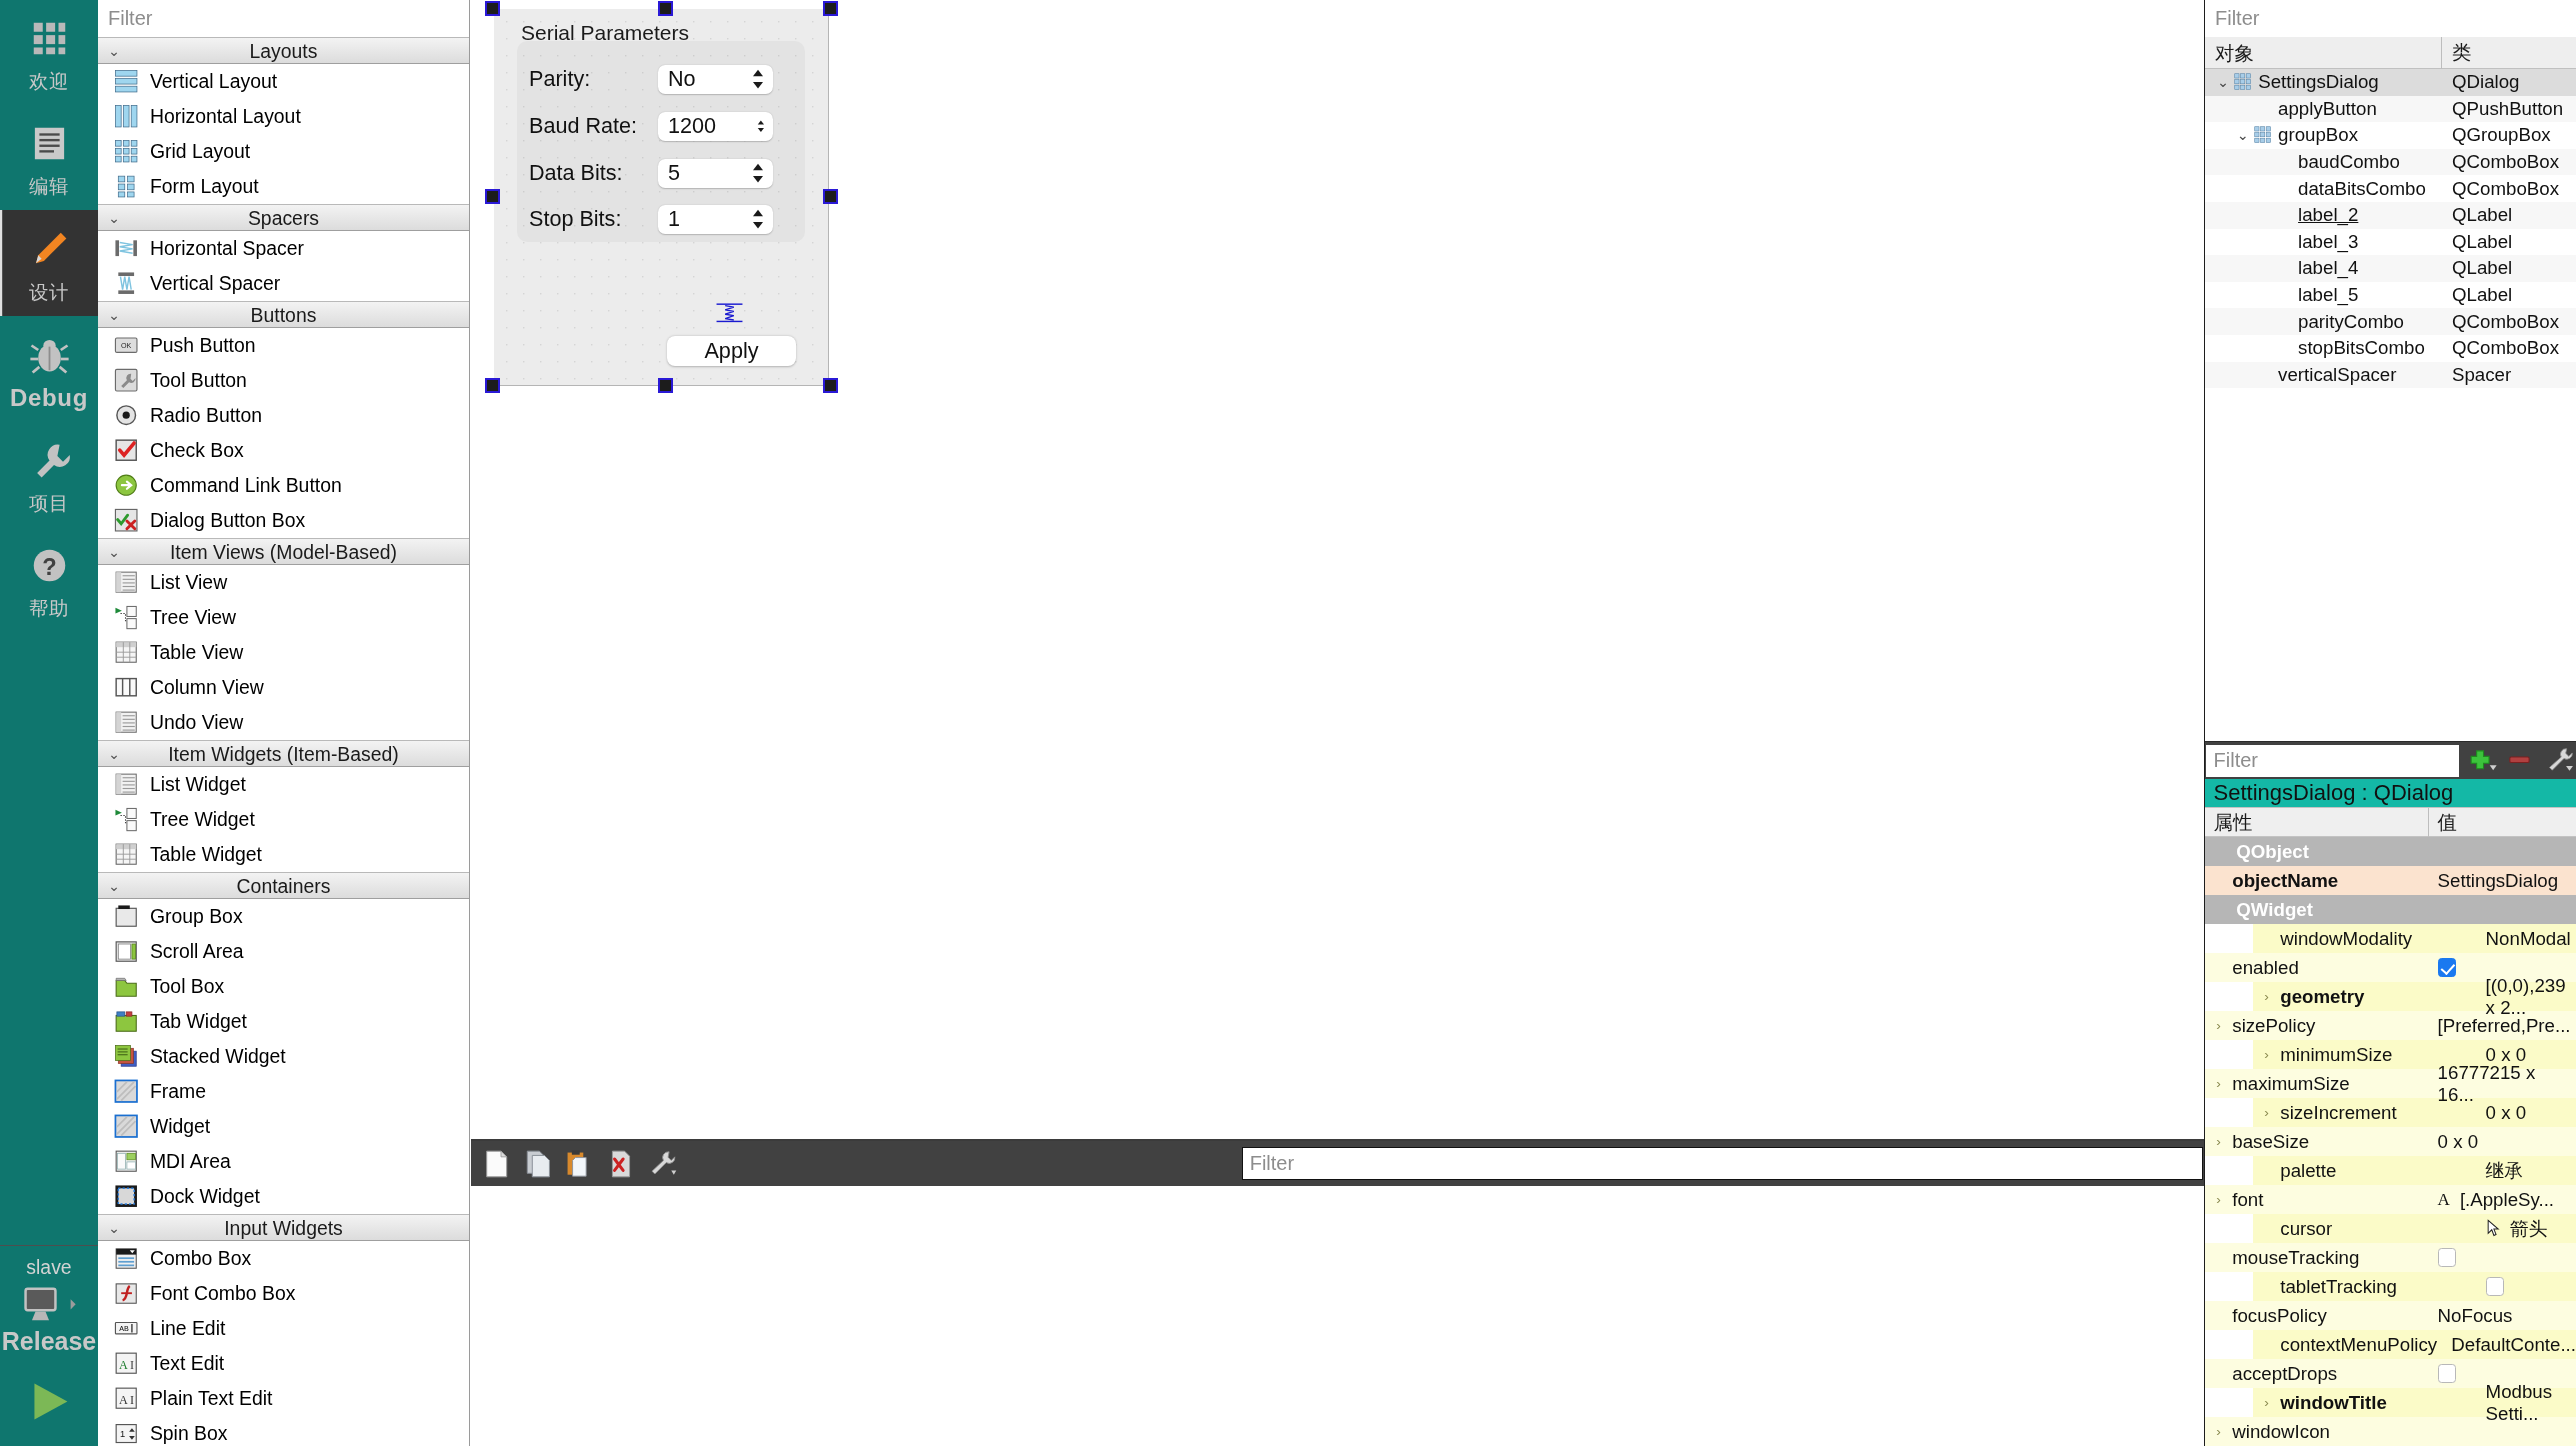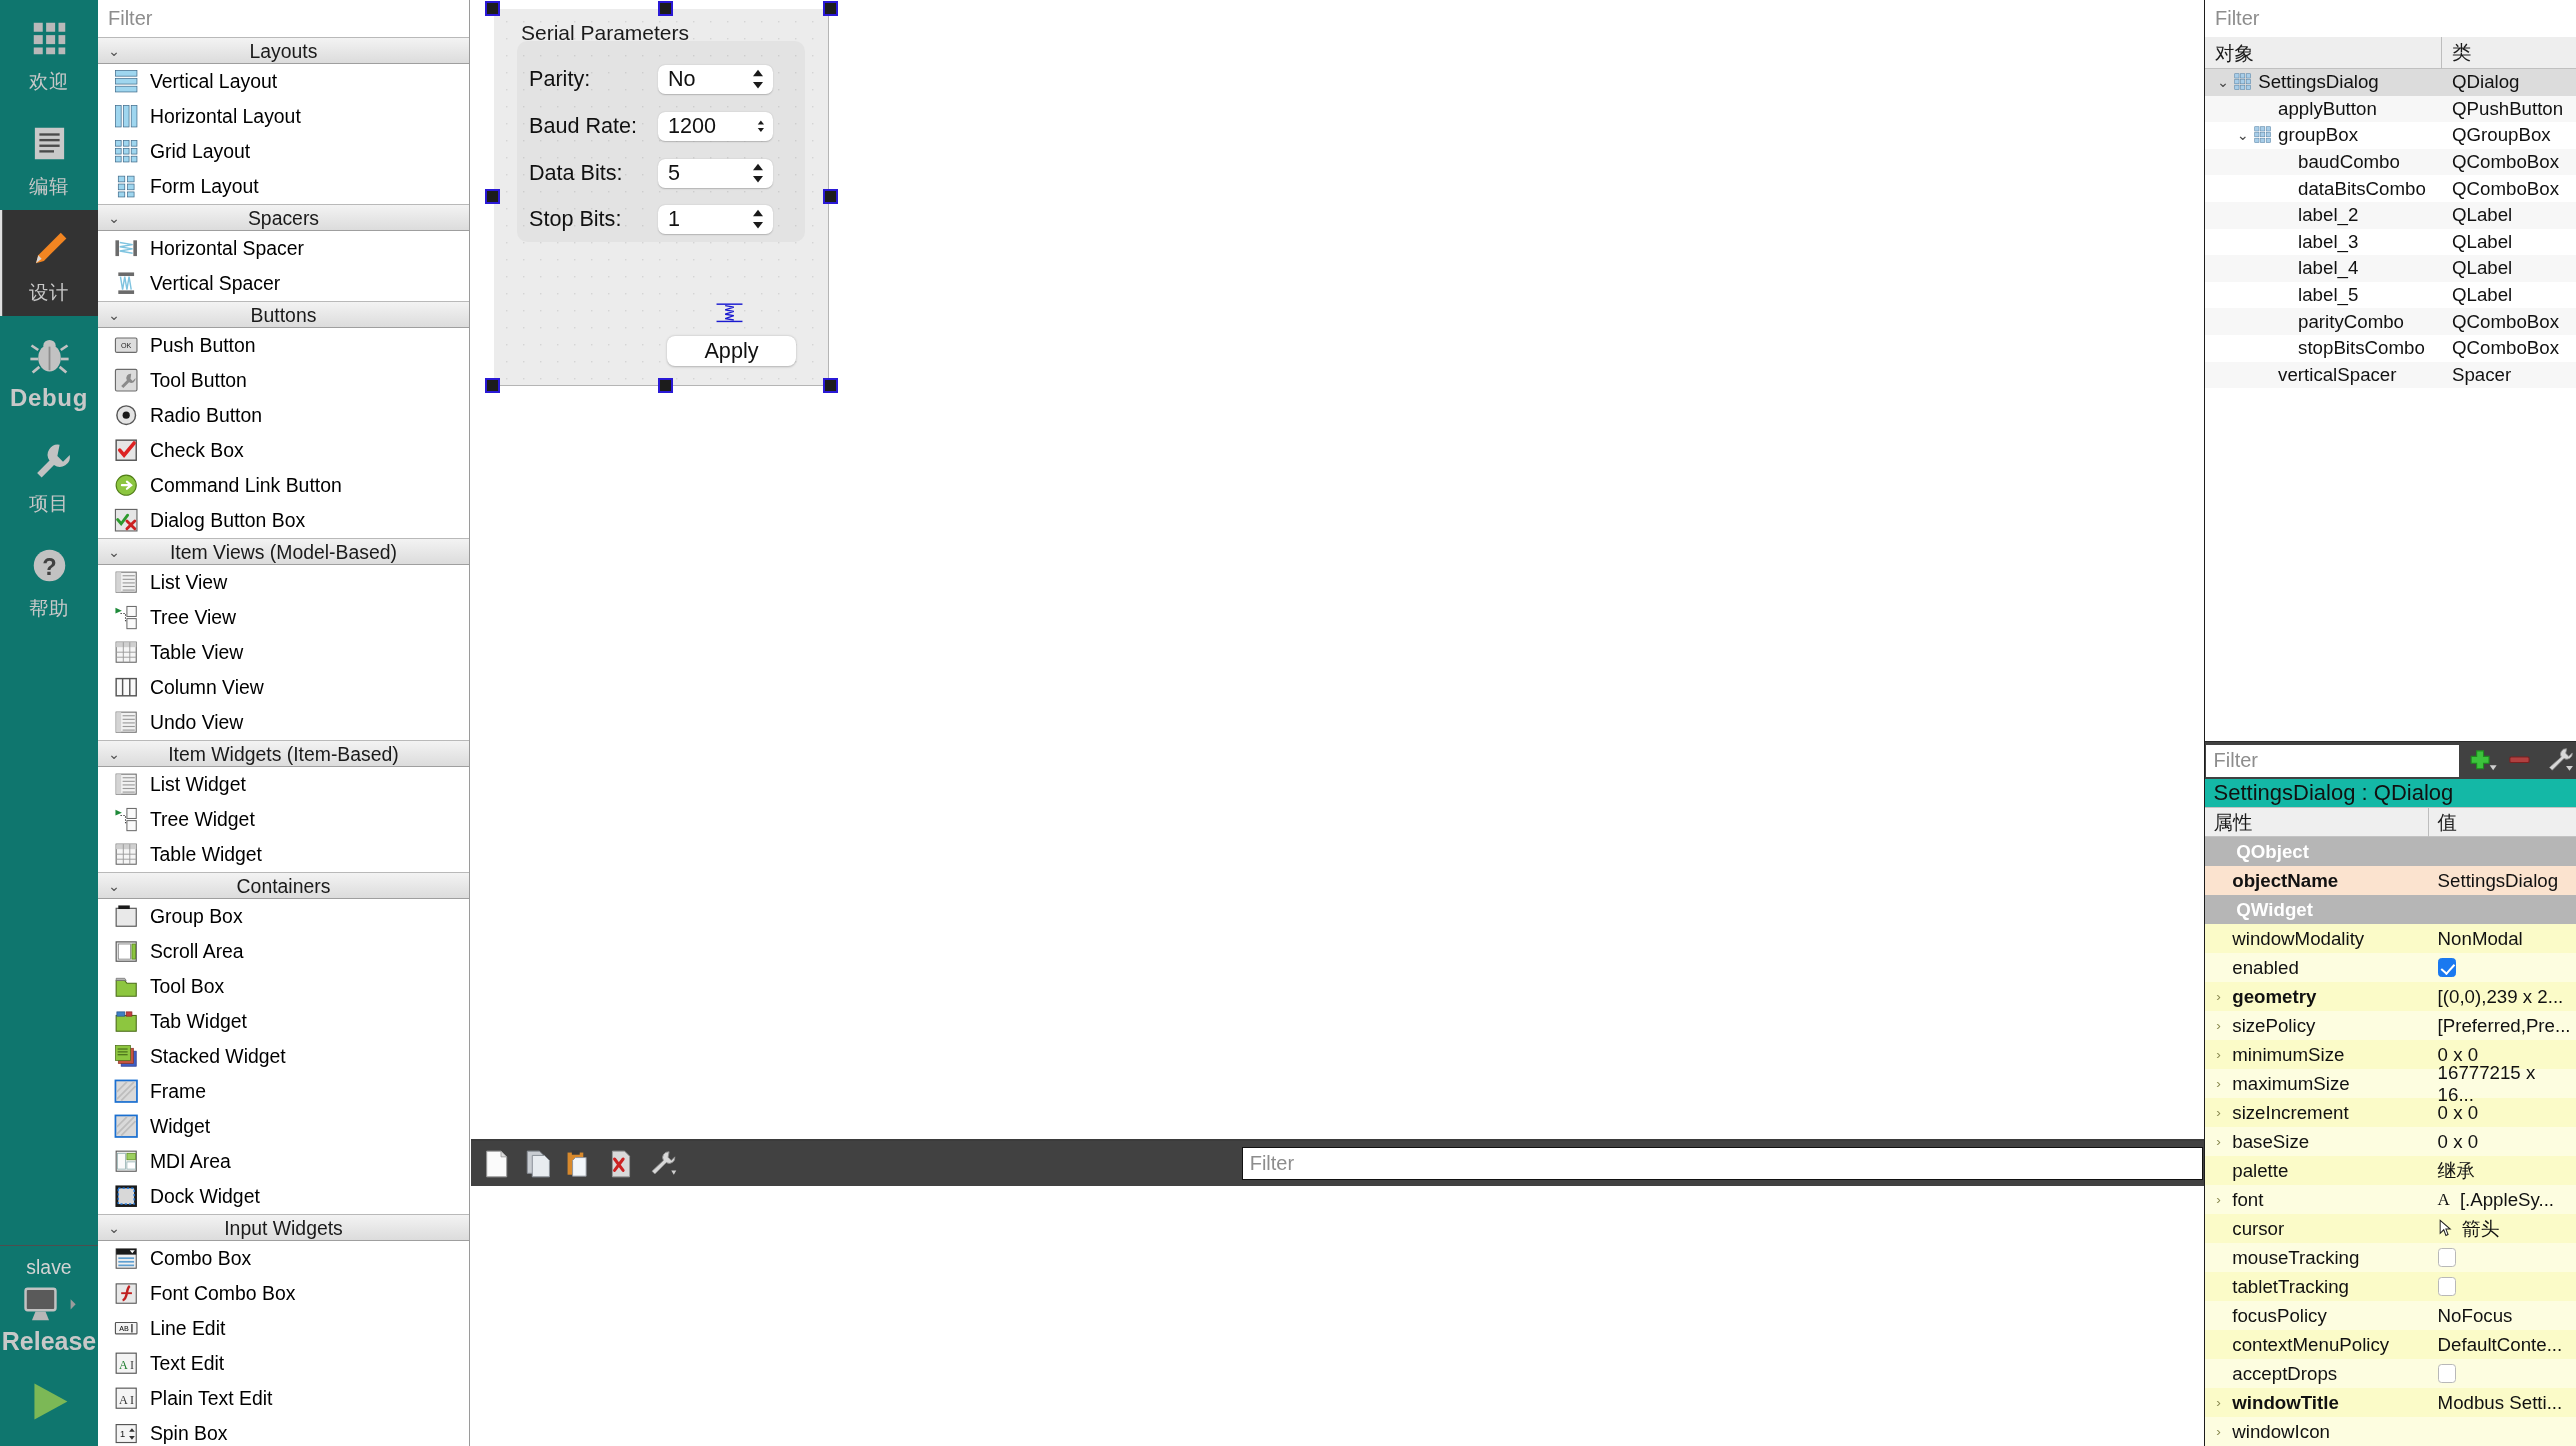--- a/index.html
+++ b/index.html
@@ -192,21 +192,21 @@
   .pe-rows { flex: 1; overflow: hidden; }
   .pe-row { height: 29px; display: flex; align-items: center; font-size: 18.7px; color: #111; }
   .pe-row .k { width: 224px; display: flex; align-items: center; height: 29px; padding-left: 4.3px; }
   .pe-row .k .tw { width: 18.7px; flex: 0 0 18.7px; text-align: center; color: #8a8a50; font-size: 13.7px; }
   .pe-row .k .kt { padding-left: 4.3px; }
   .pe-row .v { padding-left: 8.6px; flex: 1; display: flex; align-items: center; gap: 10px; height: 29px; }
   .pe-row.group { background: #b6b6b6; font-weight: bold; color: #fff; }
   .pe-row.group .k { padding-left: 27px; }
   .pe-row.hl-obj { background: #fbe3cf; }
   .pe-row.hl-obj .kt { font-weight: bold; }
-  .pe-row.y1 { background: #fbfbc8; }
+  .pe-row.y1 { background: #fbfbc8; margin-left: 48px; }
   .pe-row.y2 { background: #fdfde0; }
   .bold-k .kt { font-weight: bold; }
   .cb {
     width: 18.7px; height: 18.7px; border: 1.4px solid #b8b8b8; border-radius: 3.6px; background: #fff;
   }
   .cb.on { background: #1a79f0; border-color: #1a79f0; position: relative; }
   .cb.on::after {
     content: ""; position: absolute; left: 5px; top: 1.4px; width: 5.8px; height: 10.8px;
     border: solid #fff; border-width: 0 2.2px 2.2px 0; transform: rotate(42deg);
   }
@@ -830,21 +830,21 @@
           </div>
           <div class="oi-row">
             <div class="oi-name" style="padding-left: 47px;">
               <span class="oi-twisty"></span>
               <span class="oi-gico"></span>
               <span>dataBitsCombo</span>
             </div>
             <div class="oi-cls">QComboBox</div>
           </div>
           <div class="oi-row">
-            <div class="oi-name" style="padding-left: 47px;">
+            <div class="oi-name" style="padding-left: 47px; text-decoration: underline;">
               <span class="oi-twisty"></span>
               <span class="oi-gico"></span>
               <span>label_2</span>
             </div>
             <div class="oi-cls">QLabel</div>
           </div>
           <div class="oi-row">
             <div class="oi-name" style="padding-left: 47px;">
               <span class="oi-twisty"></span>
               <span class="oi-gico"></span>

